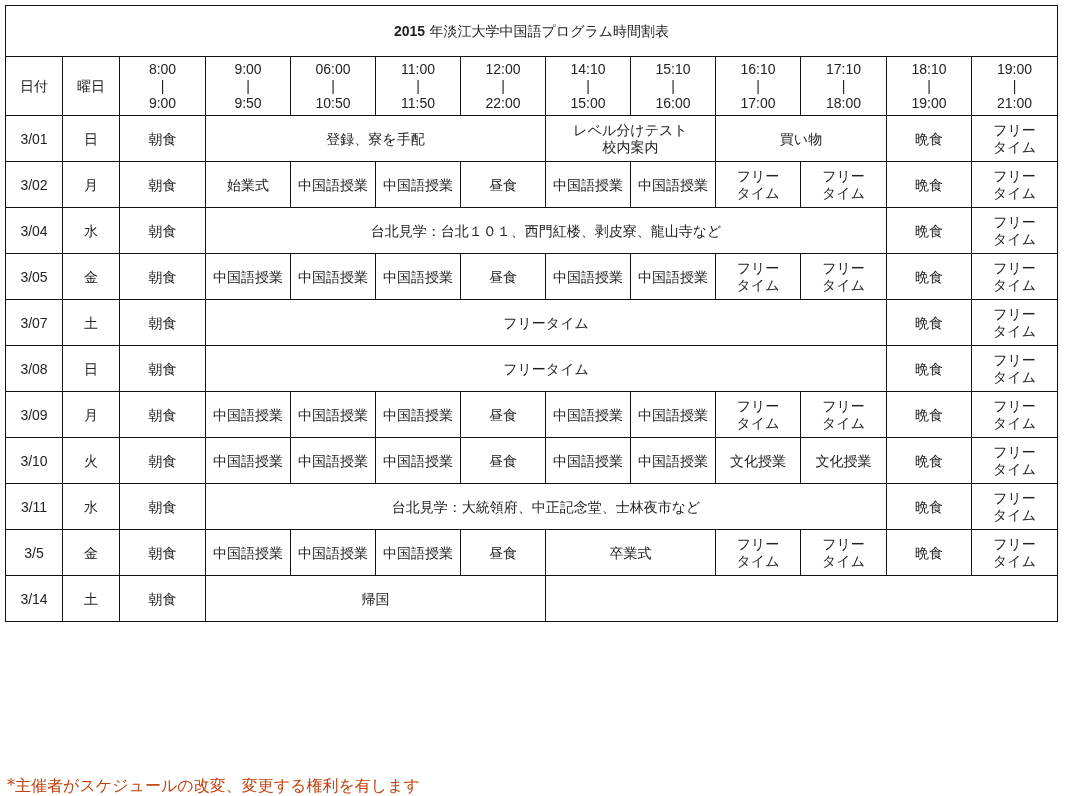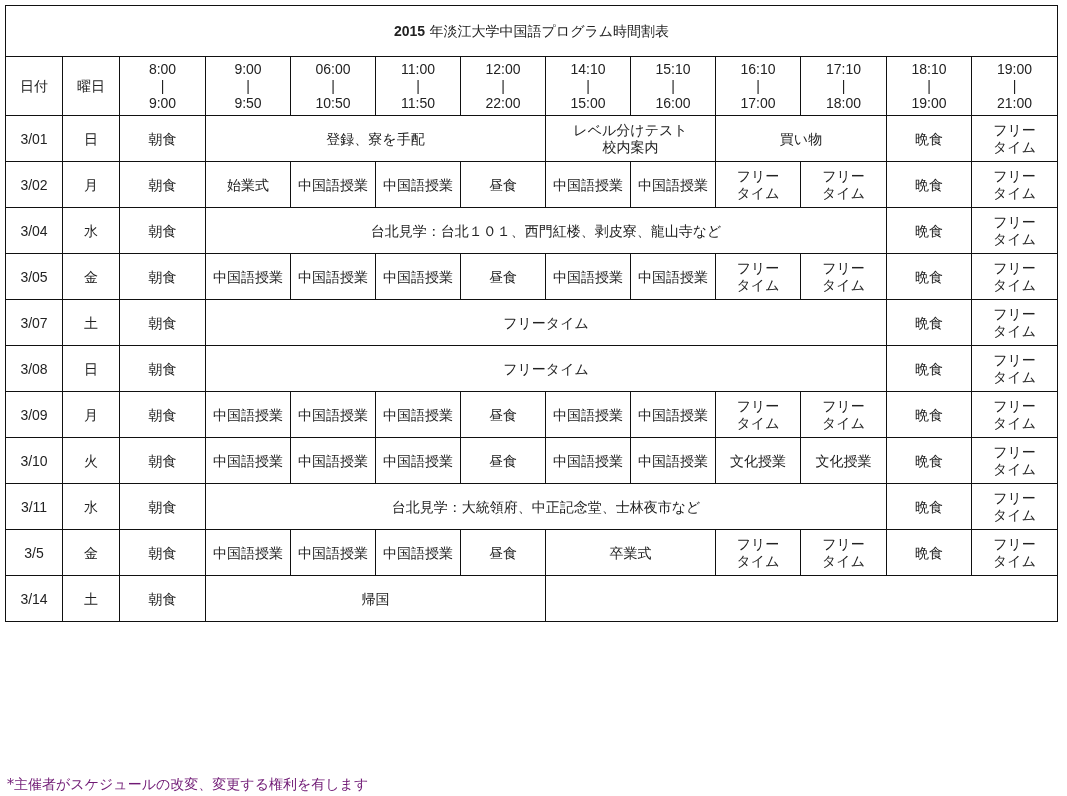--- a/index.html
+++ b/index.html
@@ -7,21 +7,21 @@
          font-family: "DejaVu Serif", "Liberation Serif", serif; color: #222; }
   table.schedule { position: absolute; left: 5px; top: 5px; border-collapse: collapse; table-layout: fixed; width: 1052px; }
   table.schedule td { border: 1.5px solid #111; text-align: center; vertical-align: middle; padding: 0; font-size: 14px; line-height: 16px; overflow: hidden; }
   td.title { height: 50px; font-size: 17px; }
   td.title .yr { font-family: "Liberation Sans", sans-serif; font-weight: bold; }
   tr.hdr td { height: 58px; }
   td.time { font-family: Liberation Sans, sans-serif; font-size: 14px; line-height: 19px; }
   td.date { font-family: "Liberation Sans", sans-serif; font-size: 14px; }
   tr.row td { height: 45px; }
   .ml { display: block; line-height: 17px; }
-  .note { position: absolute; left: 7px; top: 776px; font-size: 14px; color: #701a75; }
+  .note { position: absolute; left: 7px; top: 776px; font-size: 16px; color: #c2410c; }
 </style>
 </head>
 <body>
 
 <table class="schedule">
   <colgroup>
     <col style="width:57px">
       <col style="width:57px">
       <col style="width:86px">
     <col style="width:85px">

